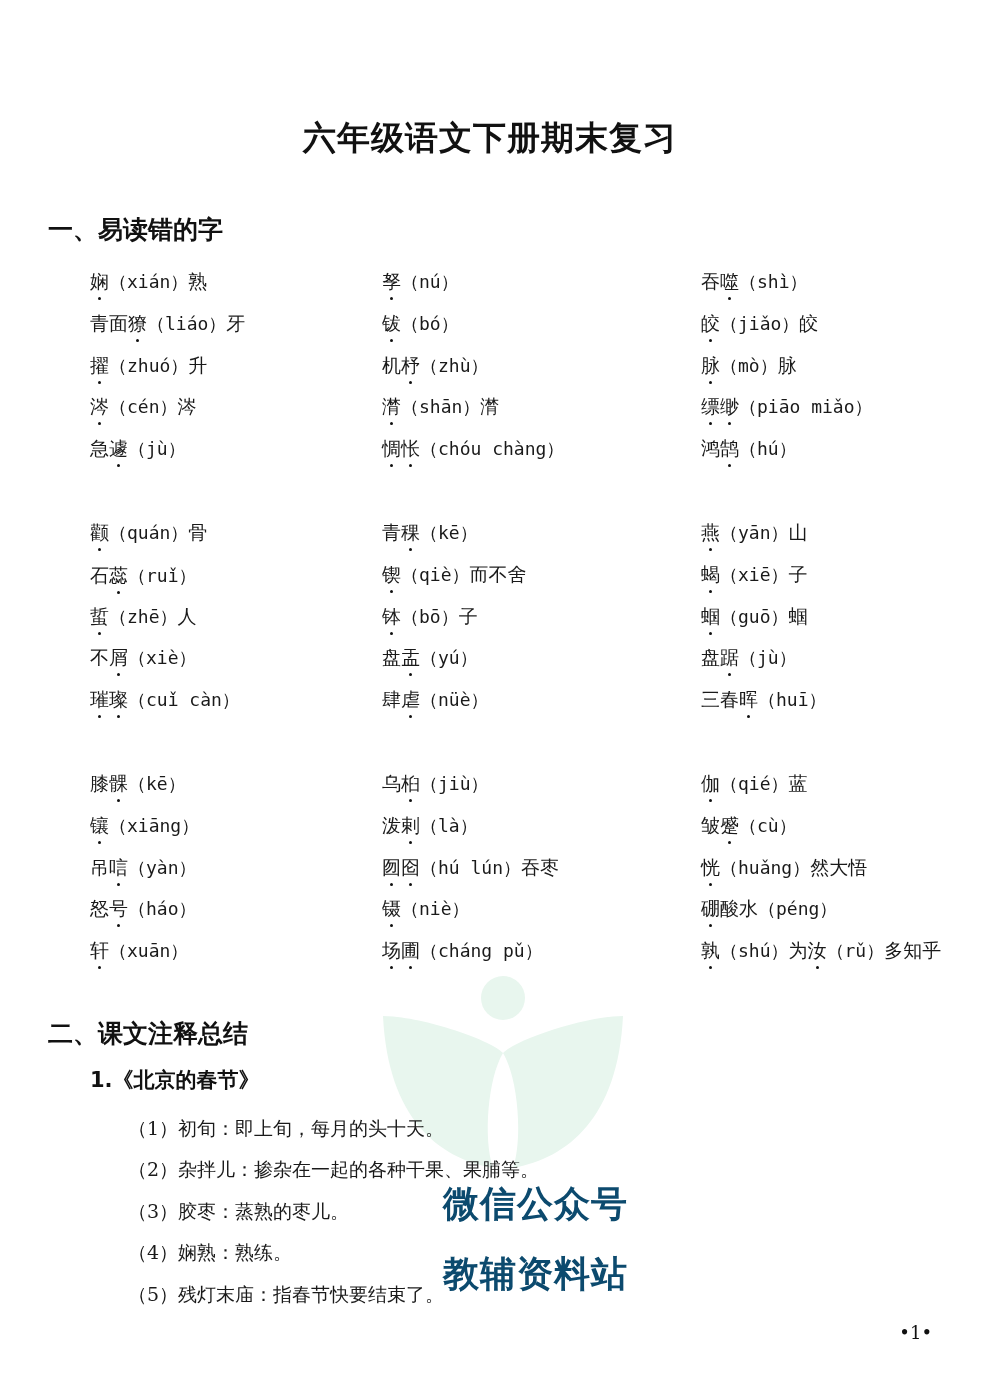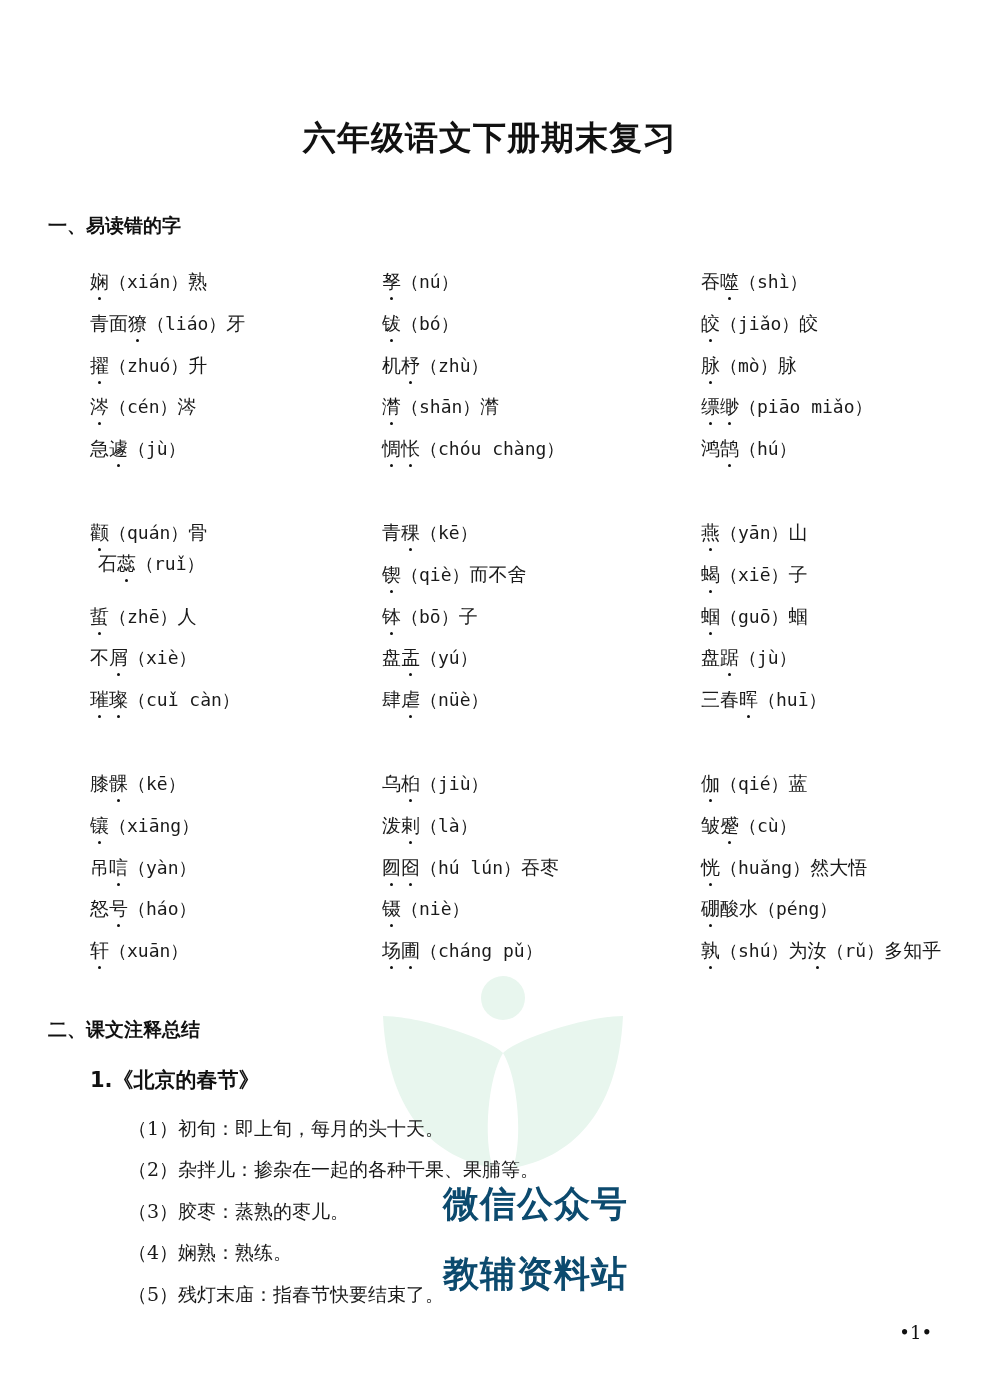--- a/index.html
+++ b/index.html
@@ -31,21 +31,21 @@
       font-weight: bold;
       font-size: 33px;
       letter-spacing: 1px;
       color: #111;
     }
     .section-heading {
       position: absolute;
       left: 48px;
       font-family: "DejaVu Sans", "Liberation Sans", sans-serif;
       font-weight: bold;
-      font-size: 19px;
+      font-size: 25px;
       color: #111;
     }
     .sec1-heading { top: 213px; }
     .sec2-heading { top: 1017px; }
 
     .word-grid {
       position: absolute;
       left: 90px;
       width: 880px;
     }
@@ -169,21 +169,21 @@
       <div class="word-row col-2" style="top: 351.6px;"><span class="seg dot">脉</span><span class="seg pinyin">（mò）</span><span class="seg">脉</span></div>
       <div class="word-row col-0" style="top: 393.4px;"><span class="seg dot">涔</span><span class="seg pinyin">（cén）</span><span class="seg">涔</span></div>
       <div class="word-row col-1" style="top: 393.4px;"><span class="seg dot">潸</span><span class="seg pinyin">（shān）</span><span class="seg">潸</span></div>
       <div class="word-row col-2" style="top: 393.4px;"><span class="seg dot">缥</span><span class="seg dot">缈</span><span class="seg pinyin">（piāo miǎo）</span></div>
       <div class="word-row col-0" style="top: 435.2px;"><span class="seg">急</span><span class="seg dot">遽</span><span class="seg pinyin">（jù）</span></div>
       <div class="word-row col-1" style="top: 435.2px;"><span class="seg dot">惆</span><span class="seg dot">怅</span><span class="seg pinyin">（chóu chàng）</span></div>
       <div class="word-row col-2" style="top: 435.2px;"><span class="seg">鸿</span><span class="seg dot">鹄</span><span class="seg pinyin">（hú）</span></div>
       <div class="word-row col-0" style="top: 519px;"><span class="seg dot">颧</span><span class="seg pinyin">（quán）</span><span class="seg">骨</span></div>
       <div class="word-row col-1" style="top: 519px;"><span class="seg">青</span><span class="seg dot">稞</span><span class="seg pinyin">（kē）</span></div>
       <div class="word-row col-2" style="top: 519px;"><span class="seg dot">燕</span><span class="seg pinyin">（yān）</span><span class="seg">山</span></div>
-      <div class="word-row col-0" style="top: 550px; margin-left: 8px;"><span class="seg">石</span><span class="seg dot">蕊</span><span class="seg pinyin">（ruǐ）</span></div>
+      <div class="word-row col-0" style="top: 562px;"><span class="seg">石</span><span class="seg dot">蕊</span><span class="seg pinyin">（ruǐ）</span></div>
       <div class="word-row col-1" style="top: 560.8px;"><span class="seg dot">锲</span><span class="seg pinyin">（qiè）</span><span class="seg">而不舍</span></div>
       <div class="word-row col-2" style="top: 560.8px;"><span class="seg dot">蝎</span><span class="seg pinyin">（xiē）</span><span class="seg">子</span></div>
       <div class="word-row col-0" style="top: 602.6px;"><span class="seg dot">蜇</span><span class="seg pinyin">（zhē）</span><span class="seg">人</span></div>
       <div class="word-row col-1" style="top: 602.6px;"><span class="seg dot">钵</span><span class="seg pinyin">（bō）</span><span class="seg">子</span></div>
       <div class="word-row col-2" style="top: 602.6px;"><span class="seg dot">蝈</span><span class="seg pinyin">（guō）</span><span class="seg">蝈</span></div>
       <div class="word-row col-0" style="top: 644.4px;"><span class="seg">不</span><span class="seg dot">屑</span><span class="seg pinyin">（xiè）</span></div>
       <div class="word-row col-1" style="top: 644.4px;"><span class="seg">盘</span><span class="seg dot">盂</span><span class="seg pinyin">（yú）</span></div>
       <div class="word-row col-2" style="top: 644.4px;"><span class="seg">盘</span><span class="seg dot">踞</span><span class="seg pinyin">（jù）</span></div>
       <div class="word-row col-0" style="top: 686.2px;"><span class="seg dot">璀</span><span class="seg dot">璨</span><span class="seg pinyin">（cuǐ càn）</span></div>
       <div class="word-row col-1" style="top: 686.2px;"><span class="seg">肆</span><span class="seg dot">虐</span><span class="seg pinyin">（nüè）</span></div>

